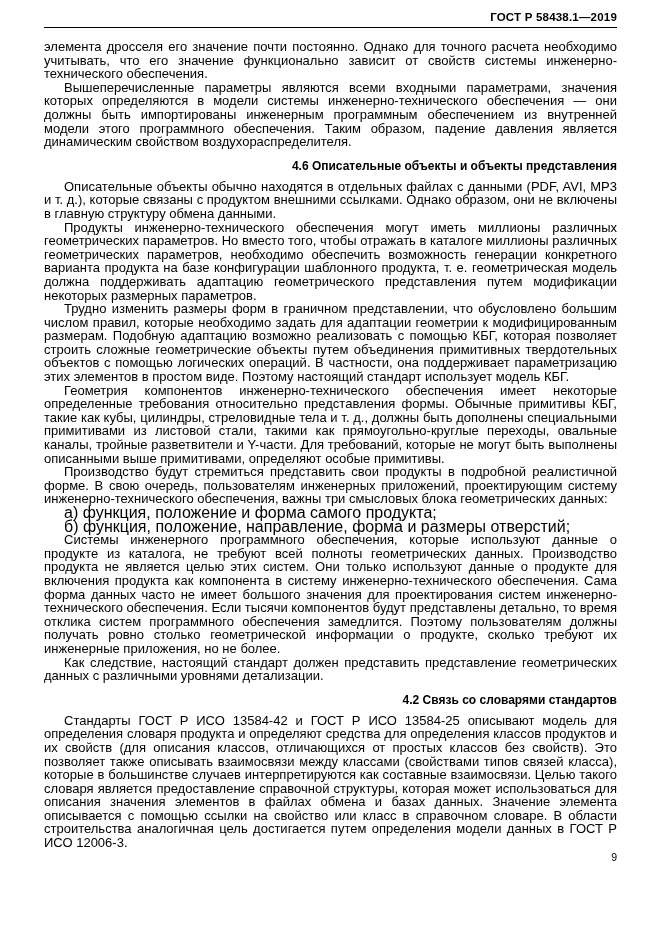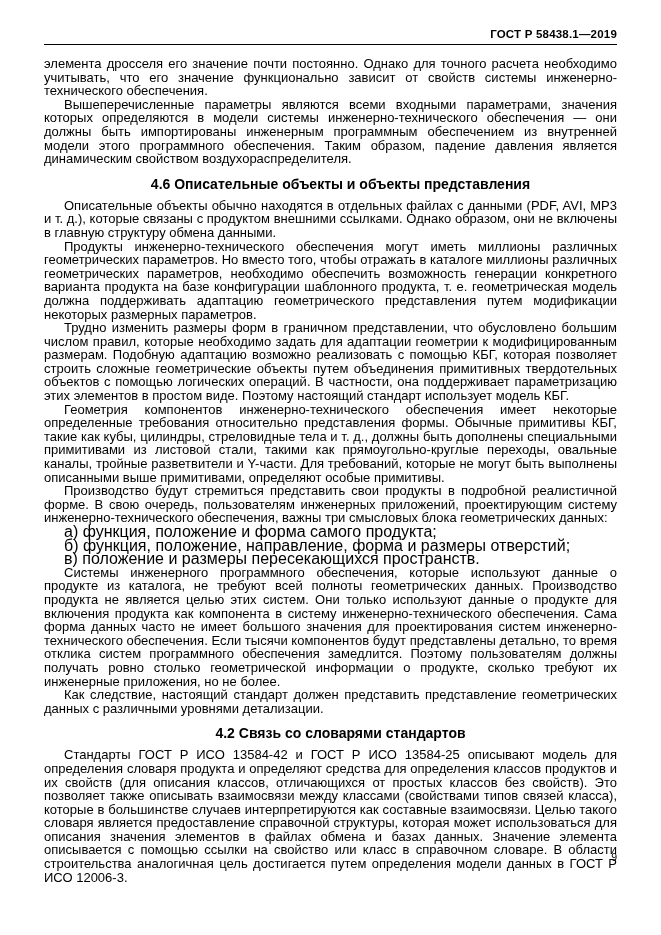--- a/index.html
+++ b/index.html
@@ -12,21 +12,21 @@
     width: 661px;
     height: 935px;
     background: #ffffff;
     font-family: "Liberation Sans", sans-serif;
     color: #000000;
     overflow: hidden;
   }
   .content {
     position: absolute;
     left: 44px;
-    top: 28px;
+    top: 11px;
     width: 573px;
   }
   .header {
     text-align: right;
     font-size: 11.5px;
     font-weight: bold;
     letter-spacing: 0.2px;
     margin-bottom: 4px;
   }
   .header-rule {
@@ -39,25 +39,25 @@
     font-size: 13px;
     line-height: 13.6px;
     text-align: justify;
     margin: 0;
     text-indent: 0;
   }
   p.para.indent {
     text-indent: 20px;
   }
   h2.section {
-    font-size: 14px;
+    font-size: 12px;
     font-weight: bold;
     margin: 10px 0 7px 0;
     text-indent: 20px;
-    text-align: center;
+    text-align: right;
   }
   .list-item {
     font-size: 16px;
     line-height: 13.6px;
     text-indent: 20px;
     text-align: left;
     margin: 0;
   }
   .page-number {
     position: absolute;
@@ -82,21 +82,20 @@
     <h2 class="section">4.6  Описательные объекты и объекты представления</h2>
 
     <p class="para indent">Описательные объекты обычно находятся в отдельных файлах с данными (PDF, AVI, MP3 и т. д.), которые связаны с продуктом внешними ссылками. Однако образом, они не включены в главную структуру обмена данными.</p>
     <p class="para indent">Продукты инженерно-технического обеспечения могут иметь миллионы различных геометрических параметров. Но вместо того, чтобы отражать в каталоге миллионы различных геометрических параметров, необходимо обеспечить возможность генерации конкретного варианта продукта на базе конфигурации шаблонного продукта, т. е. геометрическая модель должна поддерживать адаптацию геометрического представления путем модификации некоторых размерных параметров.</p>
     <p class="para indent">Трудно изменить размеры форм в граничном представлении, что обусловлено большим числом правил, которые необходимо задать для адаптации геометрии к модифицированным размерам. Подобную адаптацию возможно реализовать с помощью КБГ, которая позволяет строить сложные геометрические объекты путем объединения примитивных твердотельных объектов с помощью логических операций. В частности, она поддерживает параметризацию этих элементов в простом виде. Поэтому настоящий стандарт использует модель КБГ.</p>
     <p class="para indent">Геометрия компонентов инженерно-технического обеспечения имеет некоторые определенные требования относительно представления формы. Обычные примитивы КБГ, такие как кубы, цилиндры, стреловидные тела и т. д., должны быть дополнены специальными примитивами из листовой стали, такими как прямоугольно-круглые переходы, овальные каналы, тройные разветвители и Y-части. Для требований, которые не могут быть выполнены описанными выше примитивами, определяют особые примитивы.</p>
     <p class="para indent">Производство будут стремиться представить свои продукты в подробной реалистичной форме. В свою очередь, пользователям инженерных приложений, проектирующим систему инженерно-технического обеспечения, важны три смысловых блока геометрических данных:</p>
 
     <p class="list-item">а)  функция, положение и форма самого продукта;</p>
     <p class="list-item">б)  функция, положение, направление, форма и размеры отверстий;</p>
-    <p class="list-item">в)  положение и размеры пересекающихся пространств.</p>
 
     <p class="para indent">Системы инженерного программного обеспечения, которые используют данные о продукте из каталога, не требуют всей полноты геометрических данных. Производство продукта не является целью этих систем. Они только используют данные о продукте для включения продукта как компонента в систему инженерно-технического обеспечения. Сама форма данных часто не имеет большого значения для проектирования систем инженерно-технического обеспечения. Если тысячи компонентов будут представлены детально, то время отклика систем программного обеспечения замедлится. Поэтому пользователям должны получать ровно столько геометрической информации о продукте, сколько требуют их инженерные приложения, но не более.</p>
     <p class="para indent">Как следствие, настоящий стандарт должен представить представление геометрических данных с различными уровнями детализации.</p>
 
     <h2 class="section">4.2  Связь со словарями стандартов</h2>
 
     <p class="para indent">Стандарты ГОСТ Р ИСО 13584-42 и ГОСТ Р ИСО 13584-25 описывают модель для определения словаря продукта и определяют средства для определения классов продуктов и их свойств (для описания классов, отличающихся от простых классов без свойств). Это позволяет также описывать взаимосвязи между классами (свойствами типов связей класса), которые в большинстве случаев интерпретируются как составные взаимосвязи. Целью такого словаря является предоставление справочной структуры, которая может использоваться для описания значения элементов в файлах обмена и базах данных. Значение элемента описывается с помощью ссылки на свойство или класс в справочном словаре. В области строительства аналогичная цель достигается путем определения модели данных в ГОСТ Р ИСО 12006-3.</p>
 
   </div>
 

